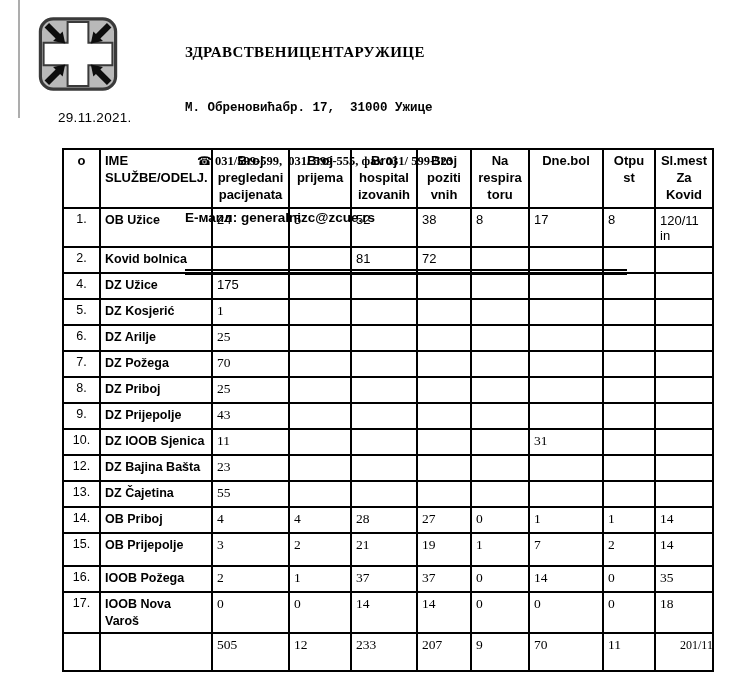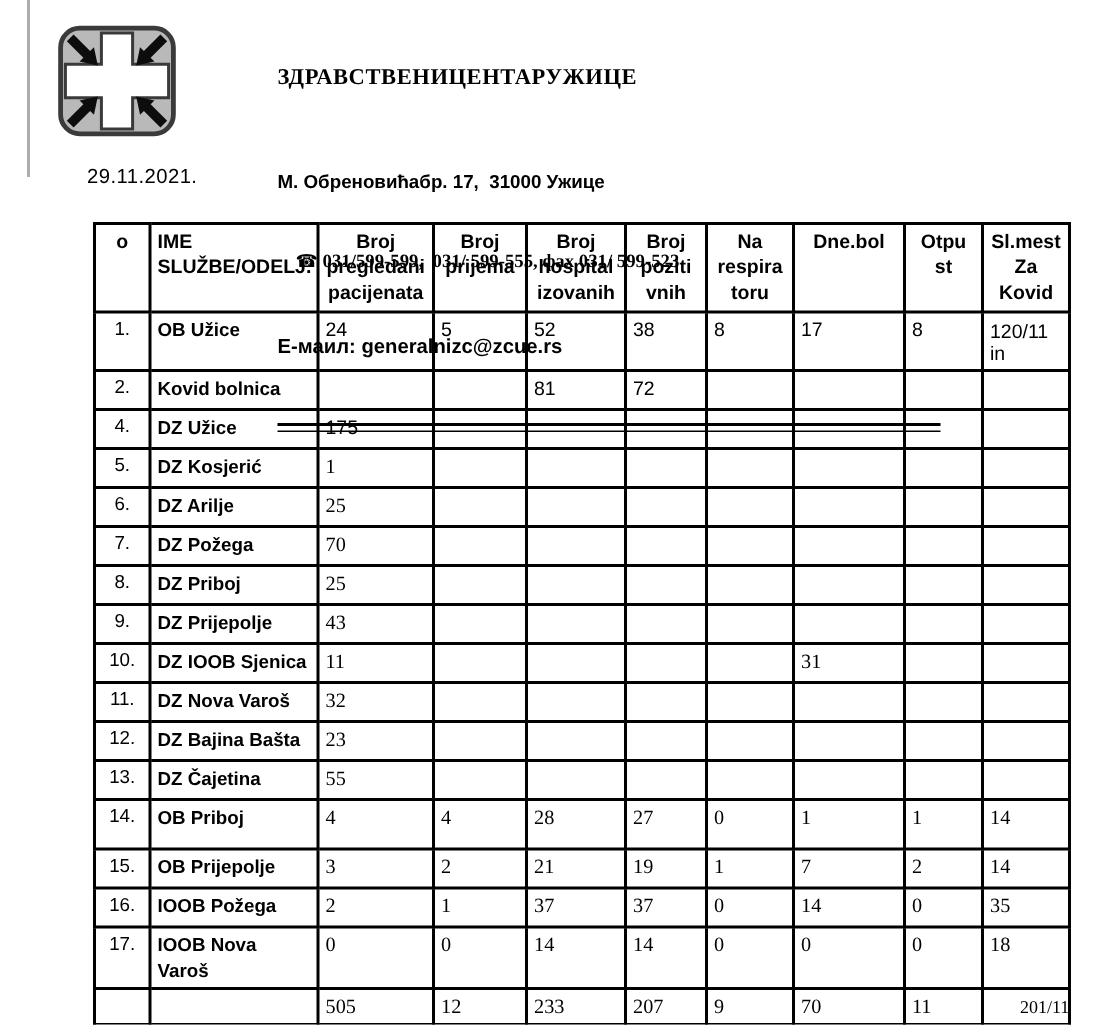--- a/index.html
+++ b/index.html
@@ -4,21 +4,21 @@
 <style>
   html,body{margin:0;padding:0;}
   body{
     width:746px;height:683px;background:#ffffff;position:relative;
     font-family:"Liberation Sans",sans-serif;color:#000;overflow:hidden;
   }
   .margin-line{position:absolute;left:18px;top:0;width:2px;height:118px;background:#adadad;}
   .logo{position:absolute;left:38px;top:16px;width:80px;height:76px;}
   .head-text{position:absolute;left:185px;top:8px;white-space:pre;}
   .org{font-family:"Liberation Serif",serif;font-weight:bold;font-size:15px;letter-spacing:.4px;}
-  .addr{font-family:Liberation Sans, sans-serif;font-weight:bold;font-size:12.5px;margin-top:17px;}
+  .addr{font-family:Liberation Mono, monospace;font-weight:bold;font-size:12.5px;margin-top:4px;}
   .phone{font-family:"Liberation Serif",serif;font-weight:bold;font-size:12.5px;margin-top:3px;margin-left:12px;}
   .phone .glyph{font-family:"DejaVu Sans",sans-serif;font-size:12px;}
   .email{font-family:"Liberation Sans",sans-serif;font-weight:bold;font-size:13.5px;margin-top:5px;}
   .double-rule{margin-top:8px;width:442px;height:3px;border-top:2px solid #000;border-bottom:1px solid #000;}
   .date{position:absolute;left:58px;top:110px;font-size:13.5px;letter-spacing:.3px;}
   table.report{
     position:absolute;left:62px;top:148px;width:652px;
     border-collapse:collapse;table-layout:fixed;
   }
   table.report th,table.report td{
@@ -207,32 +207,20 @@
         <td class="c-num">11</td>
         <td class="c-num"></td>
         <td class="c-num"></td>
         <td class="c-num"></td>
         <td class="c-num"></td>
         <td class="c-num">31</td>
         <td class="c-num"></td>
         <td class="c-num"></td>
       </tr>
       <tr>
-        <td class="c-no">11.</td>
-        <td class="c-name">DZ Nova Varoš</td>
-        <td class="c-num">32</td>
-        <td class="c-num"></td>
-        <td class="c-num"></td>
-        <td class="c-num"></td>
-        <td class="c-num"></td>
-        <td class="c-num"></td>
-        <td class="c-num"></td>
-        <td class="c-num"></td>
-      </tr>
-      <tr>
         <td class="c-no">12.</td>
         <td class="c-name">DZ Bajina Bašta</td>
         <td class="c-num">23</td>
         <td class="c-num"></td>
         <td class="c-num"></td>
         <td class="c-num"></td>
         <td class="c-num"></td>
         <td class="c-num"></td>
         <td class="c-num"></td>
         <td class="c-num"></td>

